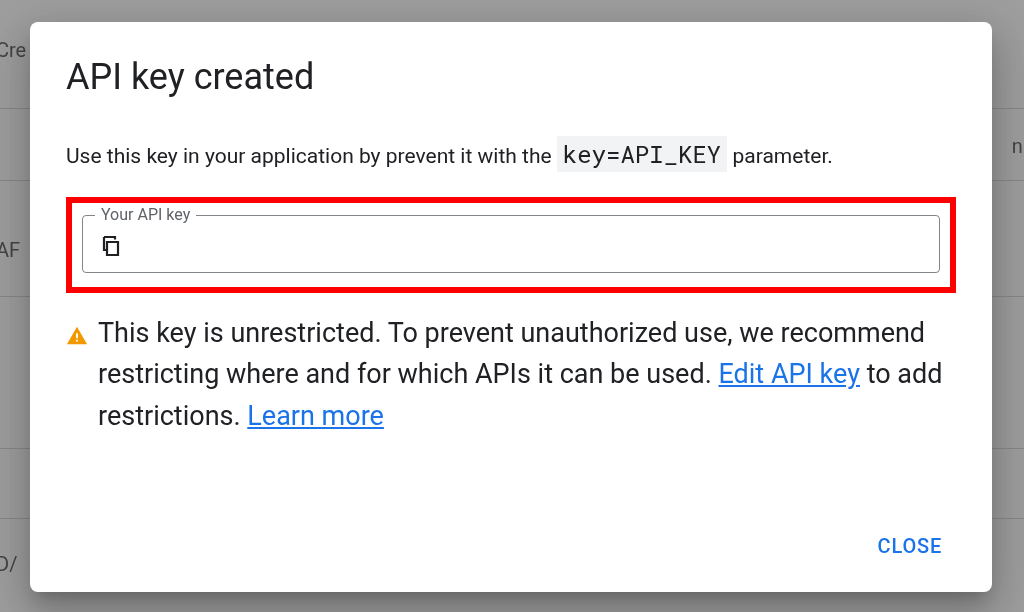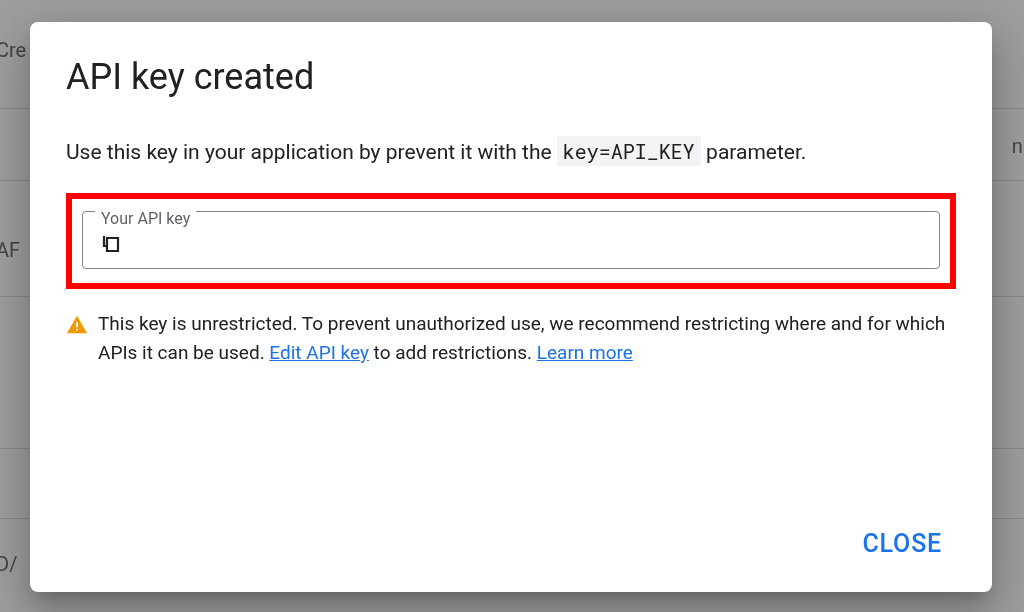--- a/index.html
+++ b/index.html
@@ -74,62 +74,62 @@
     .description {
       font-size: 21px;
       color: #202124;
       margin-bottom: 24px;
       line-height: 1.5;
     }
     .code-param {
       font-family: 'Roboto Mono', monospace;
       background: #f1f3f4;
       padding: 2px 6px;
-      font-size: 20px;
+      font-size: 24px;
     }
     .highlight-box {
       border: 6px solid #ff0000;
       padding: 12px 10px 14px 10px;
       margin-bottom: 14px;
     }
     .api-key-field {
       position: relative;
       border: 1px solid #80868b;
       border-radius: 4px;
       padding: 18px 16px 14px 16px;
       display: flex;
       align-items: center;
       justify-content: space-between;
     }
     .field-label {
       position: absolute;
       top: -11px;
       left: 12px;
       background: #ffffff;
-      padding: 8px 6px;
+      padding: 0 6px;
       font-size: 16px;
       color: #5f6368;
     }
     .api-key-value {
       font-family: 'Roboto Mono', monospace;
       font-size: 20px;
       color: #202124;
       letter-spacing: 0.3px;
     }
     .copy-icon {
       width: 24px;
       height: 24px;
       cursor: pointer;
       flex-shrink: 0;
     }
     .warning-section {
       display: flex;
       align-items: flex-start;
       gap: 10px;
-      font-size: 19px;
+      font-size: 27px;
       color: #202124;
       line-height: 1.55;
       margin-top: 6px;
     }
     .warning-icon {
       width: 22px;
       height: 22px;
       flex-shrink: 0;
       margin-top: 5px;
     }
@@ -145,21 +145,21 @@
     .modal-actions {
       margin-top: auto;
       display: flex;
       justify-content: flex-end;
       padding-top: 20px;
     }
     .close-button {
       background: none;
       border: none;
       color: #1a73e8;
-      font-size: 25px;
+      font-size: 20px;
       font-weight: 500;
       letter-spacing: 0.8px;
       cursor: pointer;
       padding: 10px 14px;
       font-family: inherit;
     }
   </style>
 </head>
 <body>
 

